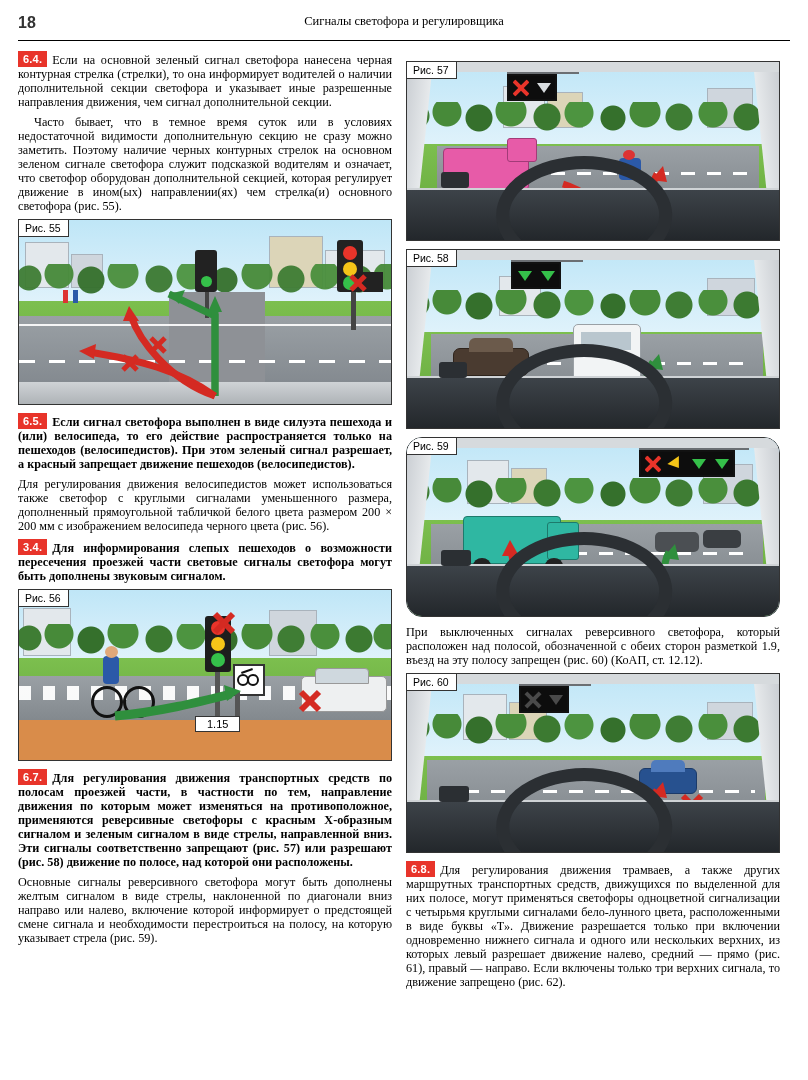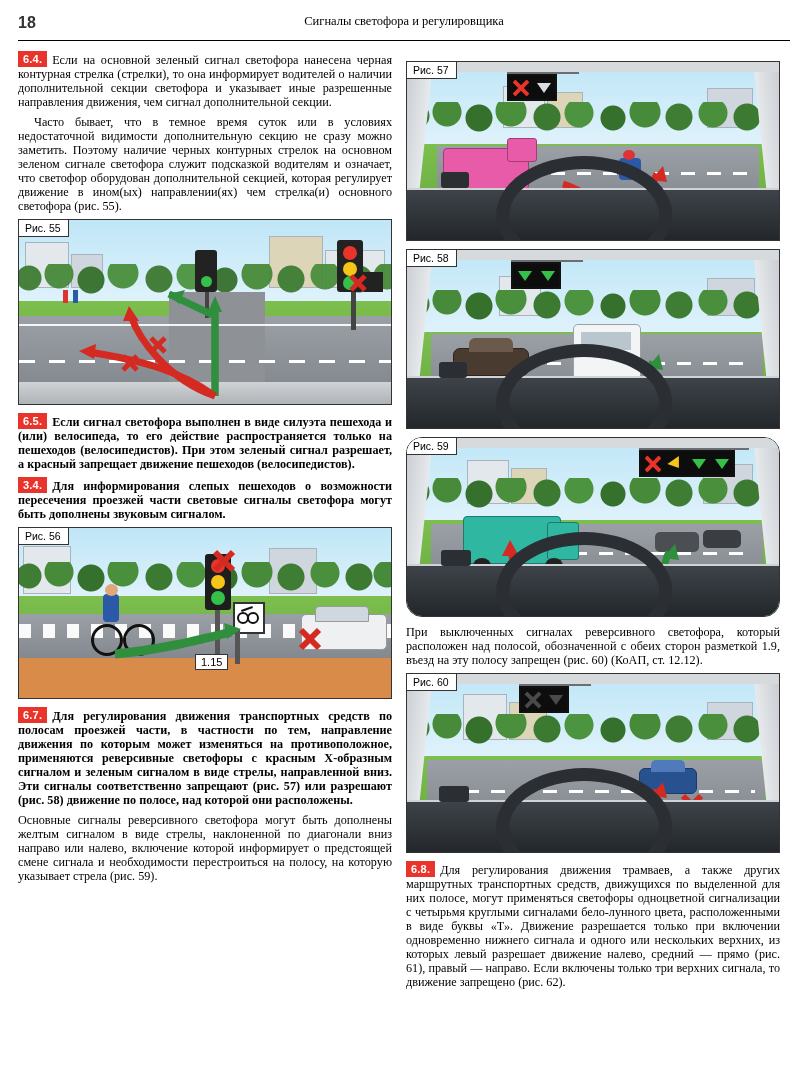--- a/index.html
+++ b/index.html
@@ -127,21 +127,21 @@
   .revbox{position:absolute;background:#111;border:2px solid #111;display:flex;z-index:25;}
   .revcell{width:23px;height:23px;background:#0d0d0d;display:flex;align-items:center;justify-content:center;}
   .xmark{position:relative;width:18px;height:18px;}
   .xmark:before,.xmark:after{content:"";position:absolute;left:7px;top:-1px;width:4px;height:20px;background:#e8342a;border-radius:1px;}
   .xmark:before{transform:rotate(45deg);}
   .xmark:after{transform:rotate(-45deg);}
   
   svg.ov{position:absolute;inset:0;z-index:28;}
   .spark{position:absolute;z-index:29;color:#f5e11a;font-size:22px;line-height:1;}
   .cap115{position:absolute;background:#fff;border:1px solid #333;
-    font-family:"Liberation Sans", sans-serif;font-size:11px;padding:1px 5px;z-index:30;}
+    font-family:"Liberation Sans", sans-serif;font-size:11px;padding:1px 11px;z-index:30;}
 </style>
 </head>
 <body>
 
 <div class="page">
 
   <div class="header">
     <div class="page-num">18</div>
     <div class="header-title">Сигналы светофора и регулировщика</div>
   </div>
@@ -208,20 +208,21 @@
           </svg>
 
           <div style="position:absolute;left:0;right:0;bottom:0;height:22px;background:linear-gradient(#cfd3d6,#aeb3b7);"></div>
         </div>
       </div>
 
       <p>
         <span class="rulenum">6.5.</span><span class="bold">Если сигнал светофора выполнен в виде силуэта пешехода и (или) велосипеда, то его действие распространяется только на пешеходов (велосипедистов). При этом зеленый сигнал разрешает, а красный запрещает движение пешеходов (велосипедистов).</span>
       </p>
 
+      <p>Для регулирования движения велосипедистов может использоваться также светофор с круглыми сигналами уменьшенного размера, дополненный прямоугольной табличкой белого цвета размером 200 × 200 мм с изображением велосипеда черного цвета (рис. 56).</p>
 
       <p>
         <span class="rulenum">3.4.</span><span class="bold">Для информирования слепых пешеходов о возможности пересечения проезжей части световые сигналы светофора могут быть дополнены звуковым сигналом.</span>
       </p>
 
       <div class="fig" style="height:170px;">
         <div class="figlabel">Рис. 56</div>
         <div class="scene">
           <div class="sky" style="height:40%"></div>
           <div class="ground" style="height:60%;background:linear-gradient(#7cbf4e,#5f9f39)"></div>

